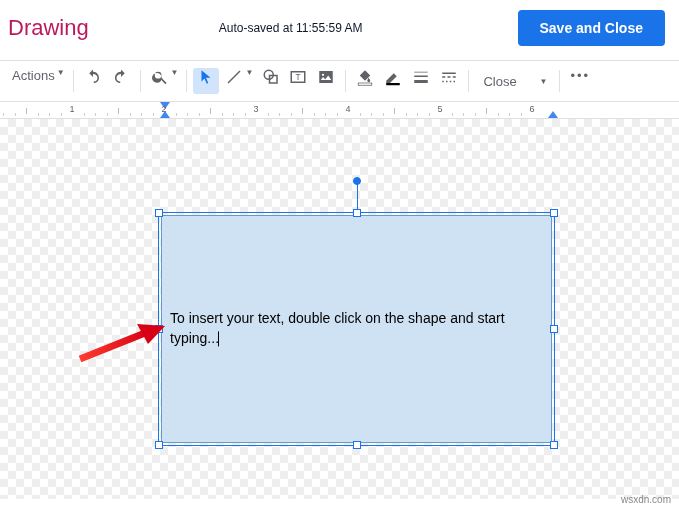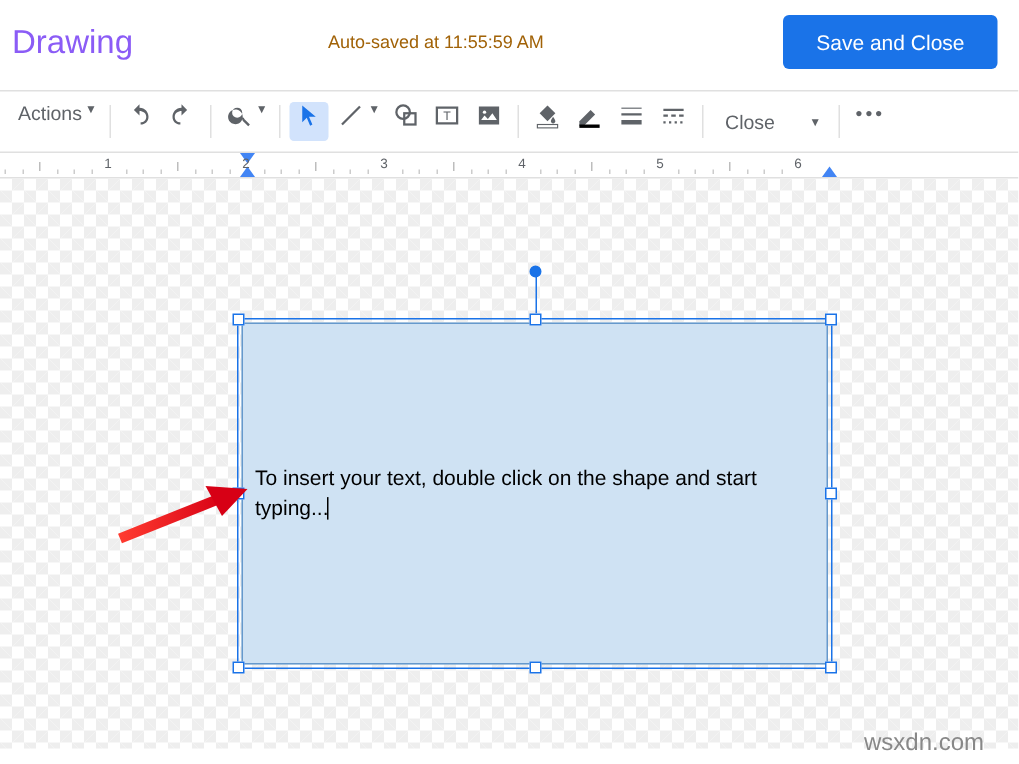--- a/index.html
+++ b/index.html
@@ -1,20 +1,20 @@
 <!DOCTYPE html>
 <html><head>
 <meta charset="utf-8">
 <style>
   * { box-sizing: border-box; margin: 0; padding: 0; }
   body { font-family: Arial, sans-serif; background: #fff; width: 679px; height: 509px; overflow: hidden; position: relative; }
   .header { display: flex; align-items: center; padding: 10px 14px 14px 8px; }
-  .title { font-size: 22px; color: #8b5cf6; font-weight: 400; flex: 0 0 auto; margin-right: 30px; }
-  .autosave { font-size: 12px; color: #a16207; flex: 1; text-align: left; margin-left: 100px; }
-  .save-btn { background: #1a73e8; color: #fff; border: none; border-radius: 4px; padding: 10px 22px; font-size: 14px; font-weight: 400; cursor: pointer; }
+  .title { font-size: 22px; color: #be185d; font-weight: 400; flex: 0 0 auto; margin-right: 30px; }
+  .autosave { font-size: 12px; color: #0f172a; flex: 1; text-align: left; margin-left: 100px; }
+  .save-btn { background: #1a73e8; color: #fff; border: none; border-radius: 4px; padding: 10px 22px; font-size: 14px; font-weight: 700; cursor: pointer; }
   .divider { border-top: 1px solid #e0e0e0; }
   .toolbar { display: flex; align-items: center; padding: 4px 8px; gap: 2px; height: 40px; }
   .tbtn { display: flex; align-items: flex-start; justify-content: center; min-width: 26px; height: 26px; border-radius: 3px; cursor: pointer; color: #5f6368; font-size: 13px; padding: 0 4px; }
   .tbtn.sel { background: #d2e3fc; color: #1a73e8; }
   .tbtn svg, .tbtn .glyph { width: 18px; height: 18px; fill: currentColor; }
   .vsep { width: 1px; height: 22px; background: #e0e0e0; margin: 0 4px; }
   .dd { padding-right: 2px; }
   .caret { font-size: 8px; color: #5f6368; margin-left: 2px; }
   
   .ruler-h { position: relative; height: 18px; border-top: 1px solid #e0e0e0; border-bottom: 1px solid #e0e0e0; background: #fff; font-size: 9px; color: #5f6368; overflow: hidden; }
@@ -39,21 +39,21 @@
   .handle.ml { left: -4px; top: 50%; margin-top: -4px; } .handle.mr { right: -4px; top: 50%; margin-top: -4px; }
   .rot-line { position: absolute; left: 50%; top: -30px; width: 1px; height: 26px; background: #1a73e8; }
   .rot-handle { position: absolute; left: 50%; top: -36px; width: 8px; height: 8px; margin-left: -4px; border-radius: 50%; background: #1a73e8; border: 1px solid #1a73e8; }
   
   .shape-text { position: absolute; left: 8px; right: 8px; top: 50%; transform: translateY(-50%); font-size: 14px; color: #000; line-height: 1.4; }
   .cursor-caret { display: inline-block; width: 1px; height: 15px; background: #000; vertical-align: text-bottom; margin-left: -1px; }
   
   .arrow { position: absolute; left: 75px; top: 200px; pointer-events: none; }
   .arrow svg { overflow: visible; }
   
-  .watermark { position: absolute; right: 23px; bottom: 4px; font-size: 16px; color: #888; }
+  .watermark { position: absolute; right: 8px; bottom: 4px; font-size: 10px; color: #888; }
   
   .font-select { display: flex; align-items: center; border-radius: 3px; padding: 0 6px 0 8px; height: 26px; cursor: pointer; min-width: 78px; }
 </style>
 </head>
 <body>
 
 <div class="header">
   <div class="title">Drawing</div>
   <div class="autosave">Auto-saved at 11:55:59 AM</div>
   <button class="save-btn">Save and Close</button>

